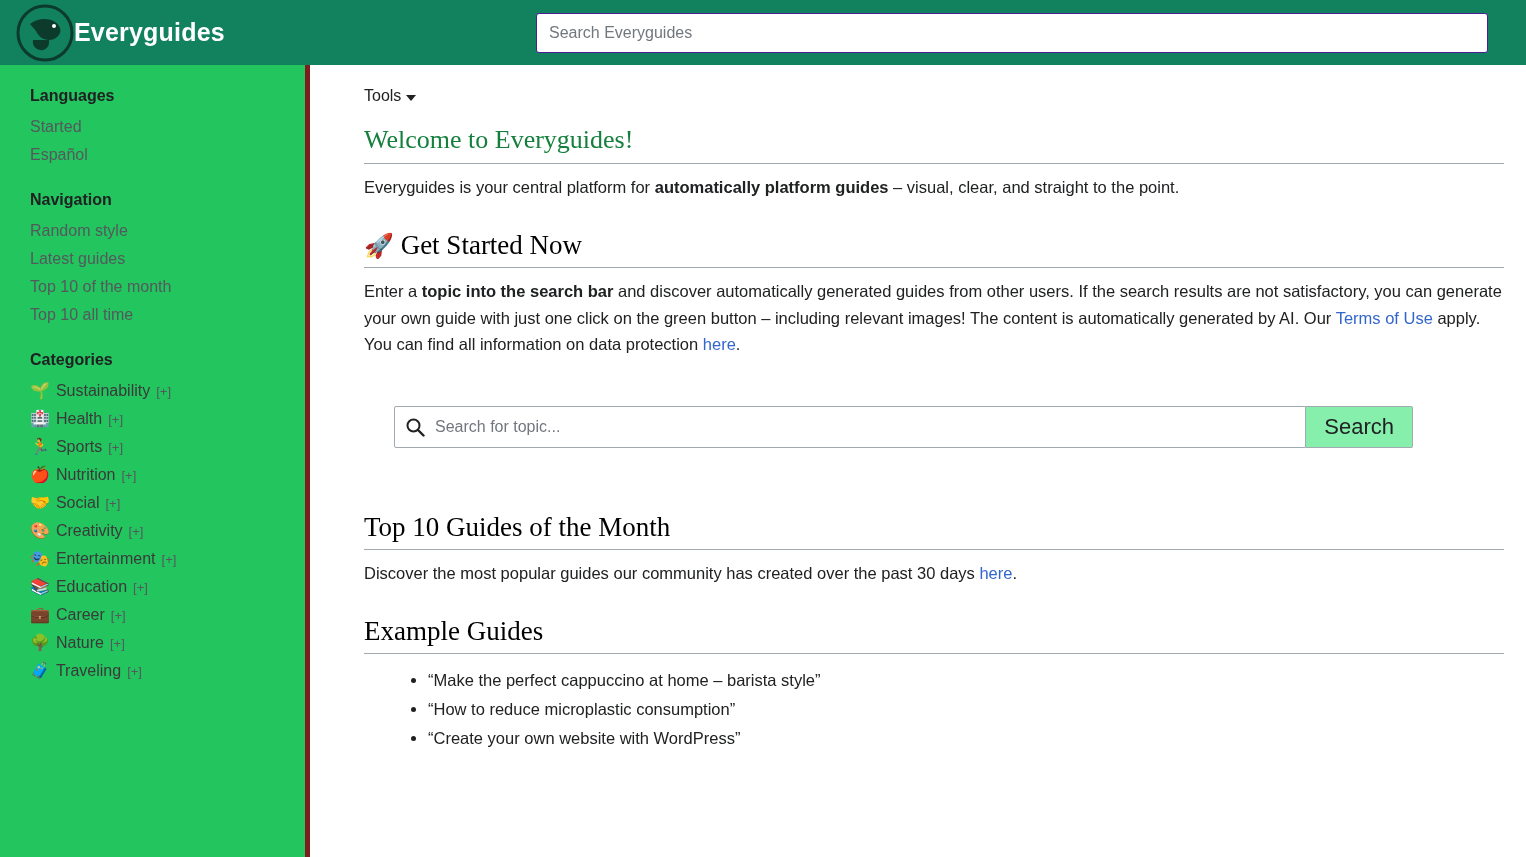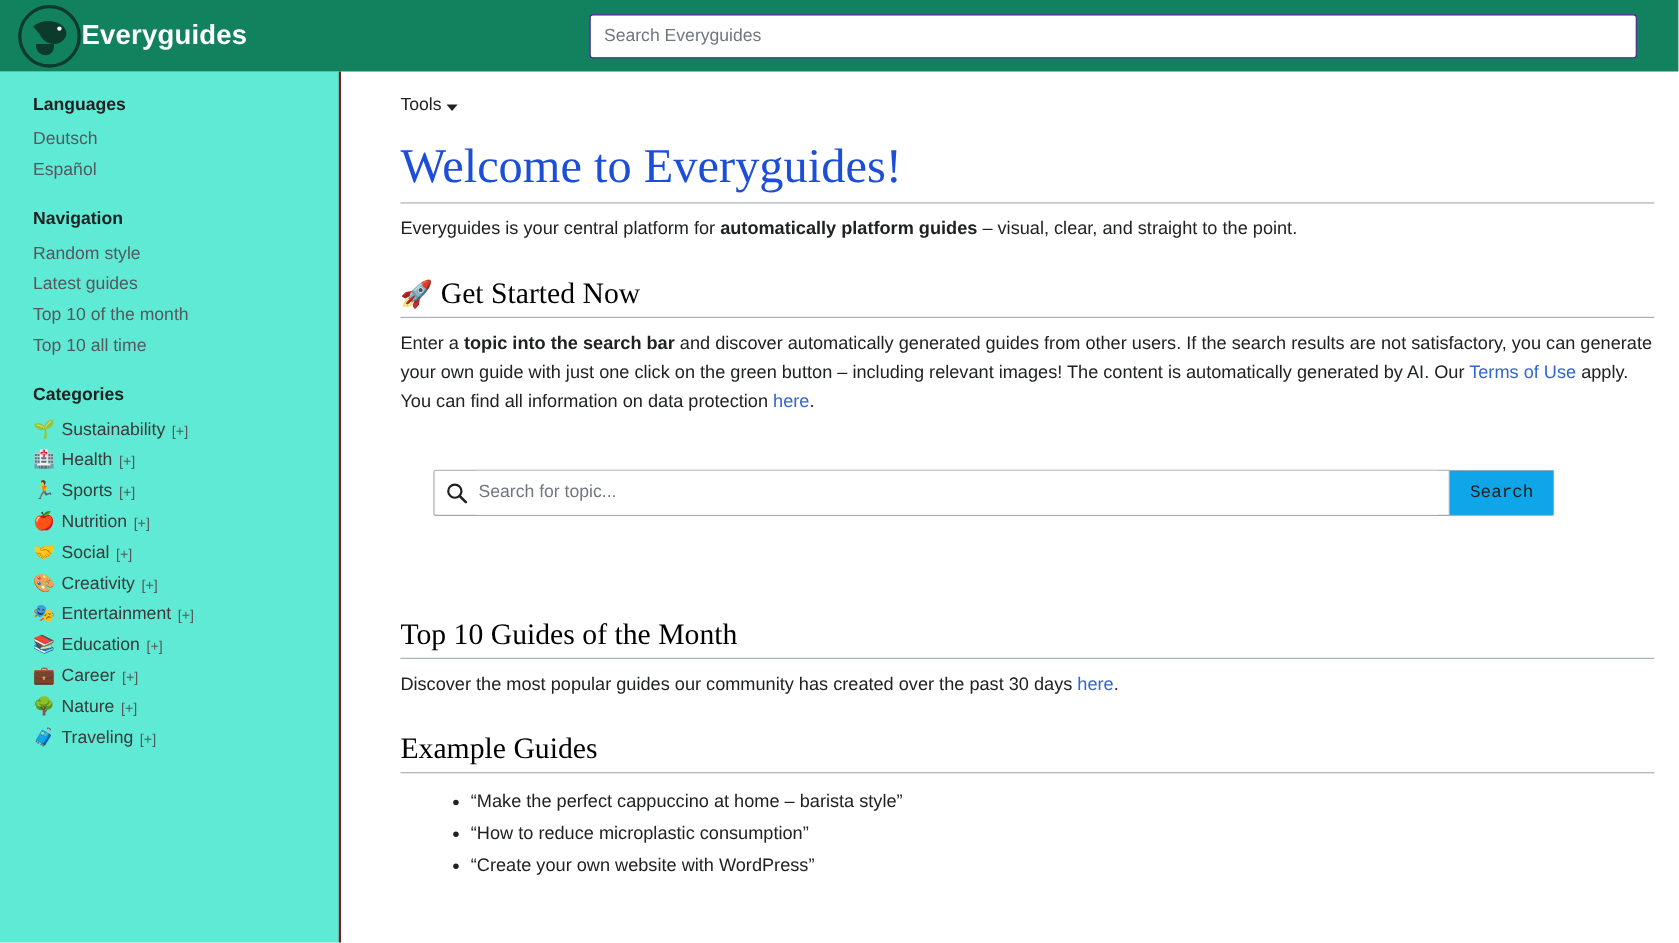--- a/index.html
+++ b/index.html
@@ -58,22 +58,22 @@
   .topsearch::placeholder { color: #72777d; }
 
   
   .layout {
     display: flex;
     height: 792px;
   }
   .sidebar {
     width: 310px;
     flex: 0 0 310px;
-    background: #5eead4;
-    border-right: 2px solid #7f1d1d;
+    background: #22c55e;
+    border-right: 5px solid #7f1d1d;
     padding: 22px 0 0 0;
     overflow: hidden;
   }
   .side-section-title {
     font-size: 16px;
     font-weight: bold;
     color: #202122;
     padding: 0 0 0 30px;
     margin: 0 0 8px 0;
   }
@@ -117,26 +117,26 @@
   .caret {
     width: 0; height: 0;
     border-left: 5px solid transparent;
     border-right: 5px solid transparent;
     border-top: 6px solid #202122;
     display: inline-block;
     margin-top: 3px;
   }
   h1.page-title {
     font-family: "Liberation Serif", serif;
-    font-size: 44px;
+    font-size: 26px;
     font-weight: normal;
     margin: 0 0 6px 0;
     padding-bottom: 8px;
     border-bottom: 1px solid #a2a9b1;
-    color: #1d4ed8;
+    color: #15803d;
   }
   h2.section-title {
     font-family: "Liberation Serif", serif;
     font-size: 27px;
     font-weight: normal;
     margin: 30px 0 6px 0;
     padding-bottom: 6px;
     border-bottom: 1px solid #a2a9b1;
     color: #000;
   }
@@ -177,28 +177,28 @@
     height: 100%;
     width: 100%;
     font-size: 16px;
     color: #54595d;
     font-family: "Liberation Sans", sans-serif;
   }
   .topic-input::placeholder { color: #72777d; }
   .search-btn {
     height: 42px;
     padding: 0 18px;
-    font-size: 16px;
+    font-size: 22px;
     border: 1px solid #a2a9b1;
     border-left: none;
-    background: #0ea5e9;
+    background: #86efac;
     color: #202122;
     cursor: pointer;
     border-radius: 0 2px 2px 0;
-    font-family: Liberation Mono, monospace;
+    font-family: Liberation Sans, sans-serif;
   }
 
   ul.examples {
     margin: 12px 0 0 0;
     padding-left: 64px;
   }
   ul.examples li {
     font-size: 16.5px;
     line-height: 1.75;
     color: #202122;
@@ -223,21 +223,21 @@
     <input class="topsearch" type="text" placeholder="Search Everyguides" style="">
   </div>
 </div>
 
 <div class="layout">
 
   <div class="sidebar">
 
     <div class="side-section">
       <div class="side-section-title">Languages</div>
-      <a class="side-link">Deutsch</a>
+      <a class="side-link">Started</a>
       <a class="side-link">Español</a>
     </div>
 
     <div class="side-section">
       <div class="side-section-title">Navigation</div>
       <a class="side-link">Random style</a>
       <a class="side-link">Latest guides</a>
       <a class="side-link">Top 10 of the month</a>
       <a class="side-link">Top 10 all time</a>
     </div>
@@ -331,21 +331,21 @@
           <svg width="20" height="20" viewBox="0 0 20 20">
             <circle cx="8.5" cy="8.5" r="6" fill="none" stroke="#202122" stroke-width="2"></circle>
             <line x1="13" y1="13" x2="18.5" y2="18.5" stroke="#202122" stroke-width="2.4" stroke-linecap="round"></line>
           </svg>
         </span>
         <input class="topic-input" type="text" placeholder="Search for topic..." style="">
       </div>
       <button class="search-btn">Search</button>
     </div>
 
-    <h2 class="section-title" style="margin-top:92px">Top 10 Guides of the Month</h2>
+    <h2 class="section-title" style="margin-top:64px">Top 10 Guides of the Month</h2>
 
     <p class="para">
       <span>Discover the most popular guides our community has created over the past 30 days </span><a class="link">here</a><span>.</span>
     </p>
 
     <h2 class="section-title">Example Guides</h2>
 
     <ul class="examples">
       <li>“Make the perfect cappuccino at home – barista style”</li>
       <li>“How to reduce microplastic consumption”</li>

